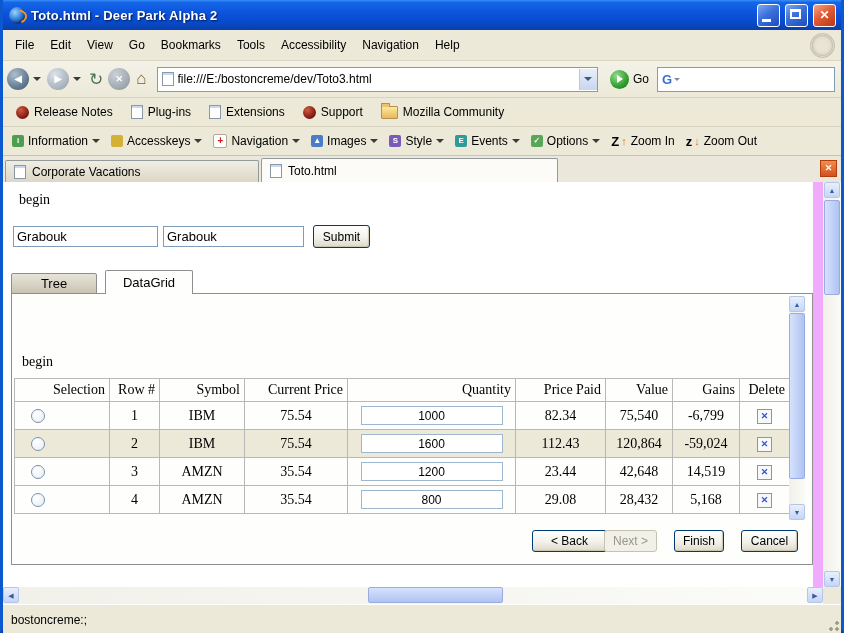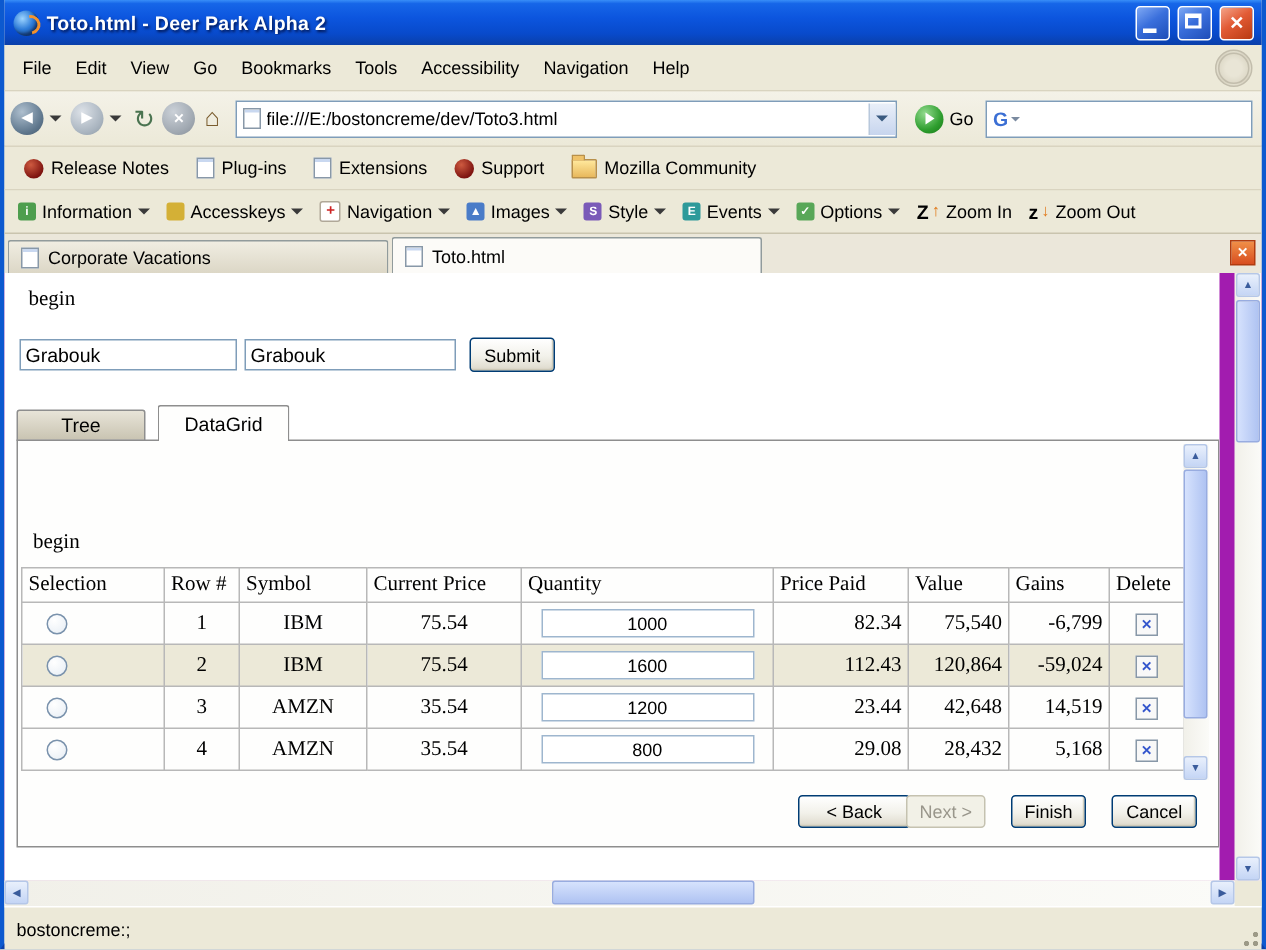--- a/index.html
+++ b/index.html
@@ -85,27 +85,27 @@
   .sq-green{background:#4E9E4E;} .sq-gold{background:#D4B036;} .sq-redplus{background:#fff;border:1px solid #B0A898;color:#CC2222;font-size:10px;}
   .sq-blue{background:#4A7CC8;} .sq-purple{background:#7A5AB8;} .sq-teal{background:#2E9A9A;} .sq-check{background:#58A758;}
   .zoom-z{font-weight:bold;font-size:13px;color:#000;} .zoom-arr{color:#E07818;font-weight:bold;font-size:11px;margin-left:-2px;}
 
   
   .tabbar{flex:none;height:26px;display:flex;align-items:flex-end;padding:0 4px 0 2px;
     background:#EBE7DA;}
   .btab{height:22px;display:flex;align-items:center;gap:6px;padding:0 8px;box-sizing:border-box;
     border:1px solid #919B9C;border-bottom:none;border-radius:2px 2px 0 0;font-size:12px;color:#000;}
   .btab.inactive{width:254px;background:linear-gradient(#F0EDE2,#DCD7C6);}
-  .btab.active{width:247px;background:#FCFBF8;margin-left:2px;height:24px;}
+  .btab.active{width:297px;background:#FCFBF8;margin-left:2px;height:24px;}
   .tab-close{margin-left:auto;width:15px;height:15px;align-self:center;margin-bottom:2px;
     border:1px solid #B03C10;background:linear-gradient(#F09048,#D84E20);color:#fff;
     display:flex;align-items:center;justify-content:center;font-size:9px;font-weight:bold;line-height:1;}
 
   
-  .content-row{flex:none;height:405px;display:flex;background:#a21caf;gap:10px;}
+  .content-row{flex:none;height:405px;display:flex;background:#f0abfc;gap:10px;}
   .viewport{position:relative;width:820px;height:405px;background:#fff;overflow:hidden;}
   .serif{font-family:"Liberation Serif",serif;}
   .begin-txt{position:absolute;font-size:14px;color:#000;}
   .xp-input{position:absolute;height:21px;box-sizing:border-box;border:1px solid #7F9DB9;background:#fff;
     font-size:13px;padding:0 3px;font-family:"Liberation Sans",sans-serif;}
   .xp-btn{box-sizing:border-box;height:23px;border:1px solid #003C74;border-radius:3px;color:#000;
     background:linear-gradient(180deg,#FFFFFF 0%,#F2F1EA 55%,#DDD9CB 100%);
     box-shadow:inset -1px -1px 1px #C8C4B0;font-size:12px;font-family:"Liberation Sans",sans-serif;}
   .xp-btn.disabled{color:#99968B;border-color:#C5C2B0;background:#F2F1E7;box-shadow:none;}
 
@@ -114,24 +114,24 @@
     border:1px solid #8E8E8E;border-radius:2px 2px 0 0;}
   .wtab.inactive{width:86px;height:21px;background:linear-gradient(#E8E4D8,#C9C4B2);}
   .wtab.active{width:88px;height:24px;background:#FEFEFD;border-bottom:none;}
 
   .panel{position:absolute;left:8px;top:111px;width:802px;height:272px;box-sizing:border-box;
     border:1px solid #8E8E8E;background:#FEFEFD;z-index:1;}
 
   table.grid{position:absolute;left:2px;top:84px;border-collapse:collapse;table-layout:fixed;
     font-family:"Liberation Serif",serif;font-size:14px;color:#000;}
   table.grid th,table.grid td{border:1px solid #B8B8B8;padding:0 4px;font-weight:normal;overflow:hidden;white-space:nowrap;}
-  table.grid th{height:22px;text-align:left;}
+  table.grid th{height:22px;text-align:right;}
   table.grid td{height:27px;text-align:center;}
   th.al{text-align:left;padding-left:5px;}
-  td.r,tr td.r{text-align:right;}
+  td.r,tr td.r{}
   td.pp{padding-right:14px;} td.pr8{padding-right:8px;}
   tr.hl td{background:#ECE9D8;}
   .radio{display:inline-block;width:12px;height:12px;border:1px solid #7A92AC;border-radius:50%;
     background:radial-gradient(circle at 35% 30%,#fff,#E6EDF4);margin-left:12px;float:left;margin-top:1px;}
   .qty{width:142px;height:19px;box-sizing:border-box;border:1px solid #9EB6CE;background:#fff;
     text-align:center;font-size:12px;font-family:"Liberation Sans",sans-serif;}
   .del{display:inline-flex;width:13px;height:13px;border:1px solid #8898A8;background:#F8F8F8;
     align-items:center;justify-content:center;color:#3355CC;font-size:9px;font-weight:bold;line-height:1;}
 
   .wiz-btn{position:absolute;top:236px;height:22px;}

